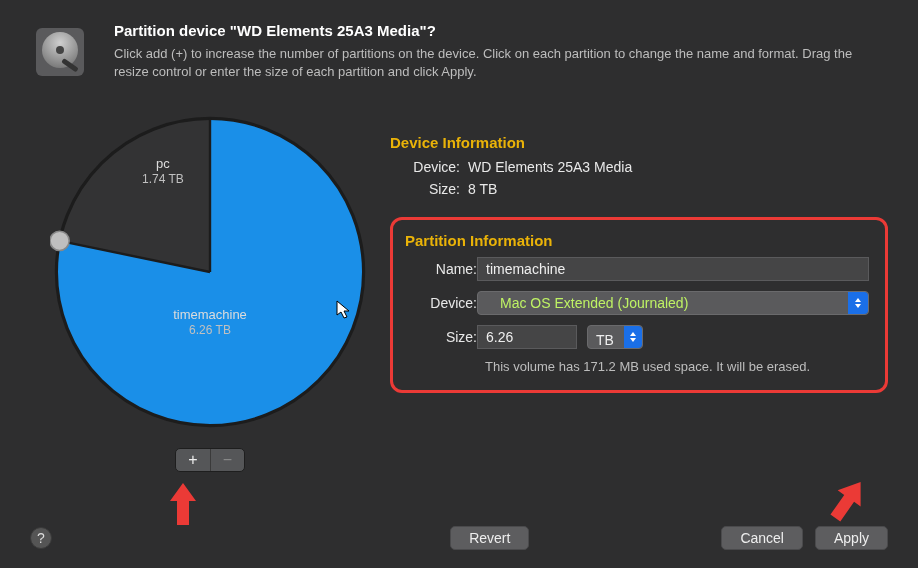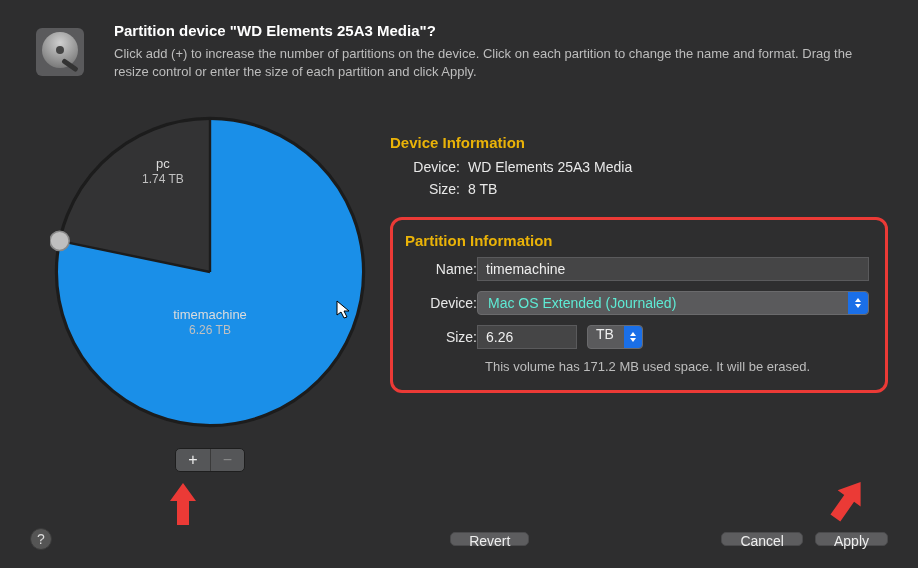--- a/index.html
+++ b/index.html
@@ -114,42 +114,42 @@
     border-radius:0;
   }
   input.name-input { flex:1; }
   .select {
     position:relative;
     flex:1;
     background:#5a5a5c;
     border:1px solid #6a6a6c;
     height:24px;
     display:flex; align-items:center;
-    padding:0 24px 0 10px;
-    color:#5eead4;
+    padding:0 24px 0 22px;
+    color:#bef264;
     font-size:14px;
     border-radius:4px;
     cursor:pointer;
   }
   .select .chev {
     position:absolute; right:0; top:0; bottom:0;
     width:20px; background:#1a6fe8;
     border-top-right-radius:4px; border-bottom-right-radius:4px;
     display:flex;flex-direction:column;align-items:center;justify-content:center;
   }
   .select .chev::before, .select .chev::after {
     content:""; border-left:3px solid transparent; border-right:3px solid transparent;
   }
   .select .chev::before { border-bottom:4px solid #fff; margin-bottom:2px;}
   .select .chev::after  { border-top:4px solid #fff; }
   input.size-input { width:100px; margin-right:10px;}
   .unit-select {
     position:relative; width:56px; height:24px;
     background:#5a5a5c; border:1px solid #6a6a6c;
-    display:flex;align-items:flex-start; padding:0 20px 0 8px;
+    display:flex;align-items:flex-end; padding:0 20px 0 8px;
     color:#eee; font-size:14px; border-radius:4px; cursor:pointer;
   }
   .unit-select .chev {
     position:absolute; right:0; top:0; bottom:0; width:18px;
     background:#1a6fe8; border-top-right-radius:4px;border-bottom-right-radius:4px;
     display:flex;flex-direction:column;align-items:center;justify-content:center;
   }
   .unit-select .chev::before, .unit-select .chev::after {
     content:""; border-left:3px solid transparent; border-right:3px solid transparent;
   }
@@ -168,21 +168,21 @@
     display:flex;align-items:center;justify-content:center;
     font-size:14px; cursor:pointer;
     border:1px solid #3a3a3a;
   }
   .spacer { flex:1; }
   .btn {
     background:#5d5d5f;
     color:#eee;
     border:1px solid #4a4a4c;
     border-radius:5px;
-    height:14px;
+    height:24px;
     padding:0 18px;
     font-size:14px;
     cursor:pointer;
     margin-left:12px;
   }
   .btn.secondary { background:#5d5d5f; }
 
   
   .cursor {
     position:absolute;

